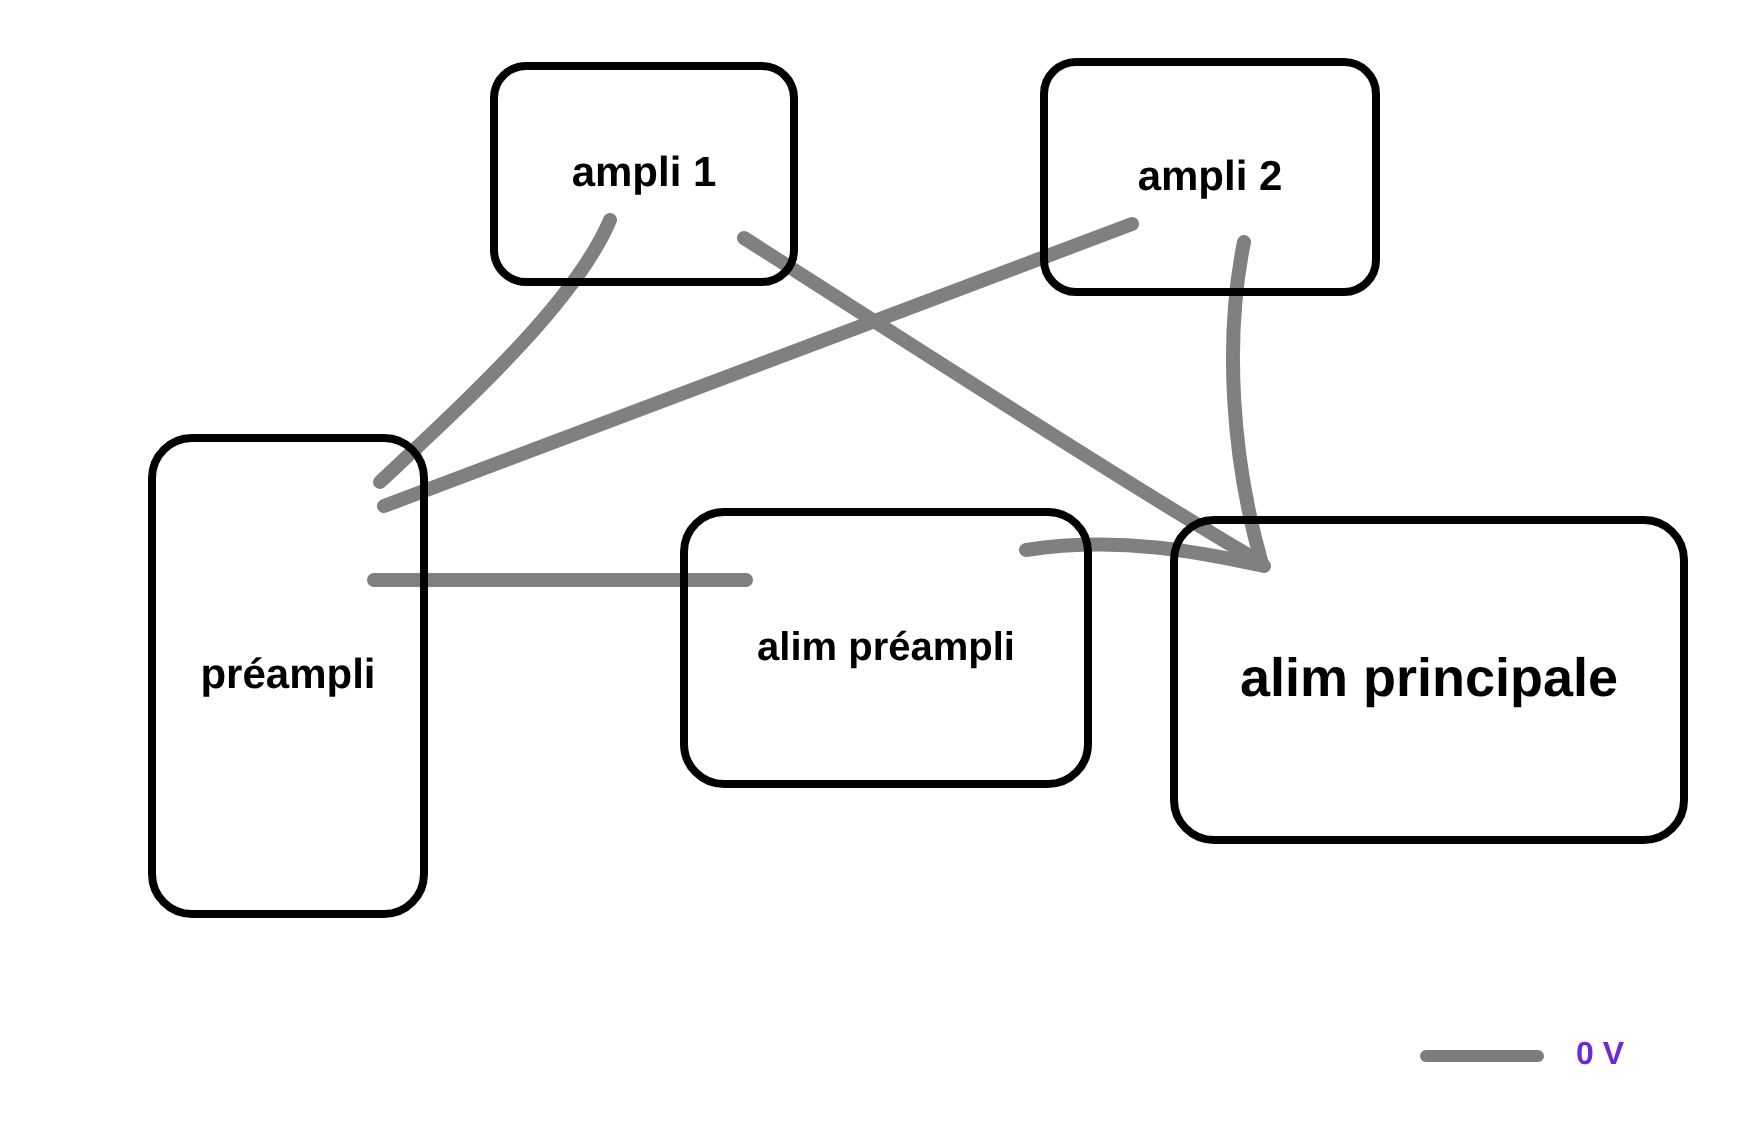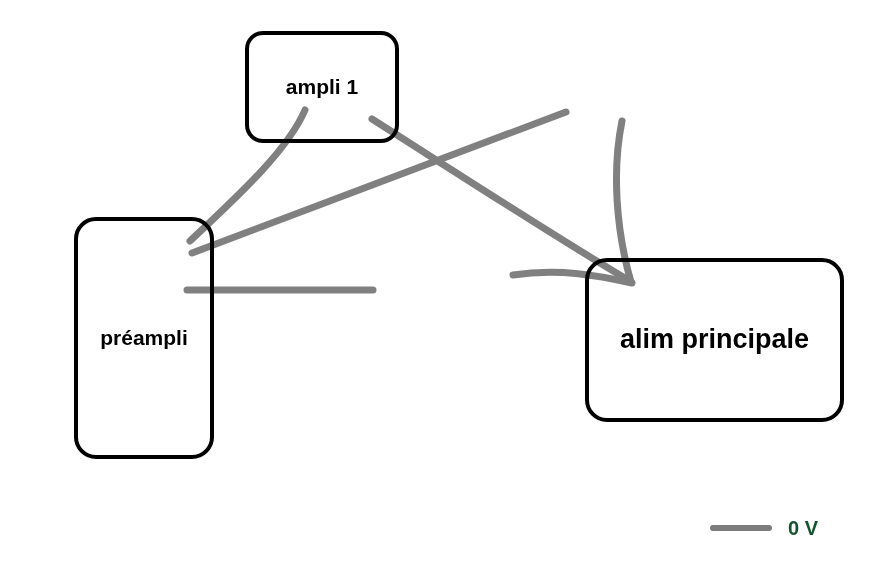--- a/index.html
+++ b/index.html
@@ -80,23 +80,23 @@
     z-index: 3;
   }
   #legend-swatch {
     width: 62px;
     height: 6px;
     background: #7c7c7c;
     border-radius: 3px;
     margin-right: 16px;
   }
   #legend-label {
-    font-size: 20px;
+    font-size: 16px;
     font-weight: bold;
-    color: #14532d;
+    color: #6d28d9;
     white-space: nowrap;
   }
 </style>
 </head>
 <body>
 
 <div id="canvas">
 
   <svg class="wire-layer" viewBox="0 0 880 563" width="880" height="563" xmlns="http://www.w3.org/2000/svg">
     <g fill="none" stroke="#808080" stroke-width="7" stroke-linecap="round" stroke-linejoin="round">
@@ -106,25 +106,31 @@
       <path d="M 622 121 C 612 170 616 230 631 282"></path>
       <path d="M 187 290 L 373 290"></path>
       <path d="M 513 275 C 560 268 600 276 632 283"></path>
     </g>
   </svg>
 
   <div class="box" id="box-ampli1">
     <span class="box-label">ampli 1</span>
   </div>
 
+  <div class="box" id="box-ampli2">
+    <span class="box-label">ampli 2</span>
+  </div>
 
   <div class="box" id="box-preampli">
     <span class="box-label">préampli</span>
   </div>
 
+  <div class="box" id="box-alim-preampli">
+    <span class="box-label">alim préampli</span>
+  </div>
 
   <div class="box" id="box-alim-principale">
     <span class="box-label">alim principale</span>
   </div>
 
   <div id="legend">
     <span id="legend-swatch"></span>
     <span id="legend-label">0 V</span>
   </div>
 

